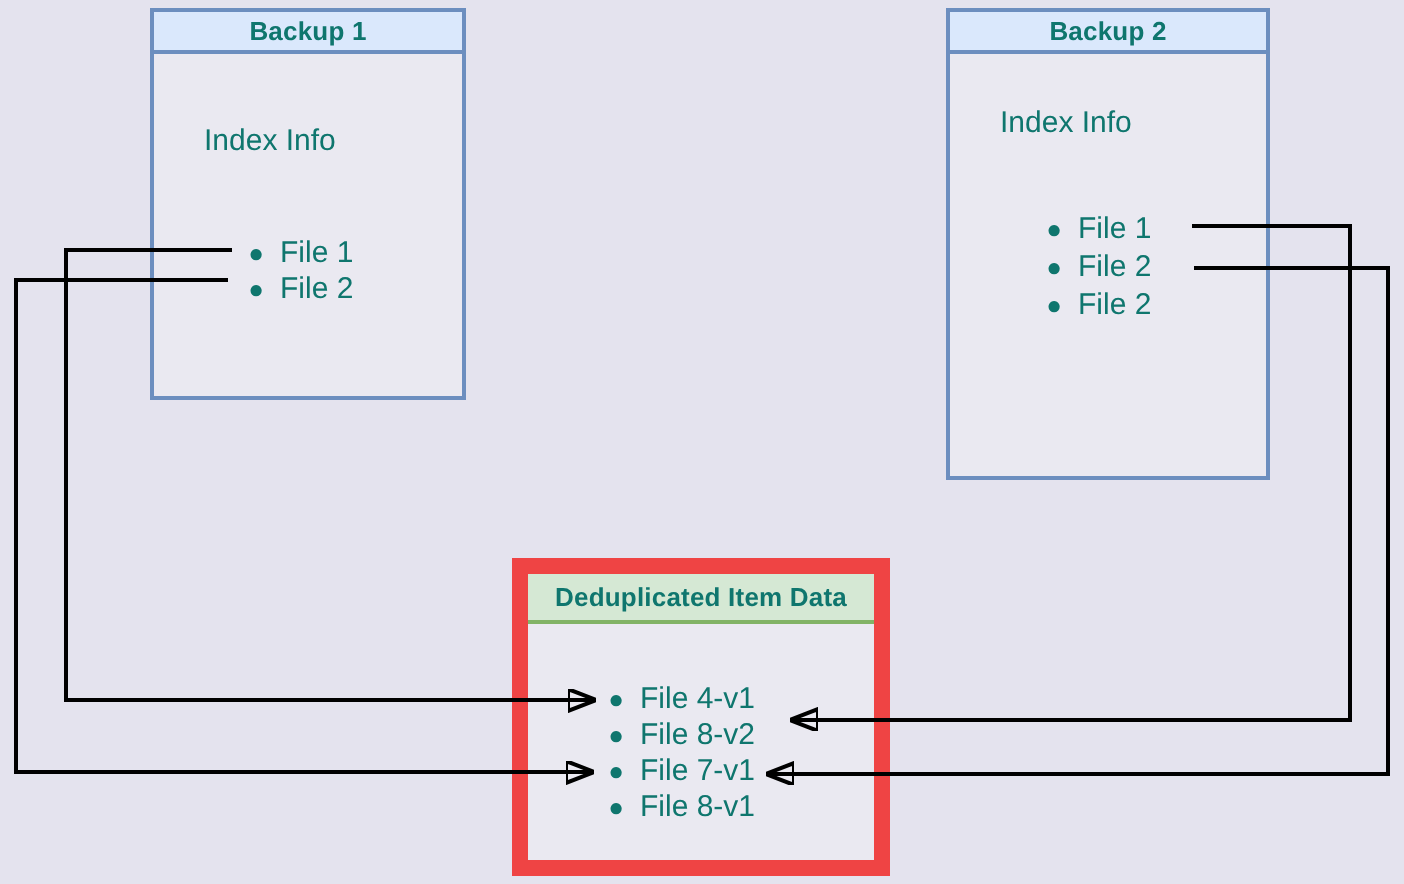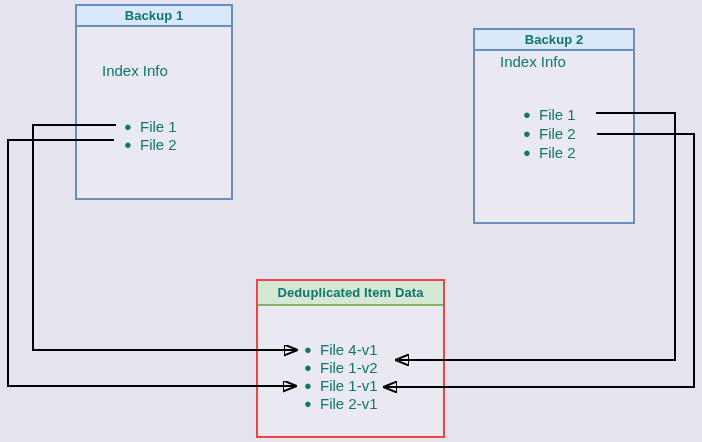--- a/index.html
+++ b/index.html
@@ -11,21 +11,21 @@
     color:#0f766e;
     overflow:hidden;
     padding-left:16px;
   }
   .box{
     position:absolute;
     box-sizing:border-box;
     background:rgba(250,248,250,0.28);
   }
   .box.blue{border:2px solid #6c8ebf;}
-  .box.green{border:2px solid #ef4444;text-align:center;}
+  .box.green{border:8px solid #ef4444;text-align:center;}
   .box-header{
     box-sizing:border-box;
     display:flex;align-items:center;justify-content:center;
     font-weight:bold;
     font-size:13px;
     letter-spacing:0.1px;
   }
   .blue .box-header{background:#dae8fc;border-bottom:2px solid #6c8ebf;height:21px;}
   .green .box-header{background:#d5e8d4;border-bottom:2px solid #82b366;height:25px;}
   .label{
@@ -75,21 +75,21 @@
     <div class="li">
         <span class="dot">●</span>
         <span>File 1</span>
       </div>
     <div class="li">
         <span class="dot">●</span>
         <span>File 2</span>
       </div>
   </div>
 
-  <div class="box blue" style="left:473px;top:4px;width:162px;height:196px;margin-top:24px;">
+  <div class="box blue" style="left:473px;top:4px;width:162px;height:236px;">
     <div class="box-header">
       <span>Backup 2</span>
     </div>
   </div>
   <div class="label" style="left:500px;top:53px;">Index Info</div>
   <div class="filelist lh19" style="left:519px;top:105px;">
     <div class="li">
         <span class="dot">●</span>
         <span>File 1</span>
       </div>
@@ -108,29 +108,29 @@
       <span>Deduplicated Item Data</span>
     </div>
   </div>
   <div class="filelist lh18" style="left:300px;top:340px;">
     <div class="li">
         <span class="dot">●</span>
         <span>File 4-v1</span>
       </div>
     <div class="li">
         <span class="dot">●</span>
-        <span>File 1-v2</span>
+        <span>File 8-v2</span>
       </div>
     <div class="li">
         <span class="dot">●</span>
-        <span>File 1-v1</span>
+        <span>File 7-v1</span>
       </div>
     <div class="li">
         <span class="dot">●</span>
-        <span>File 2-v1</span>
+        <span>File 8-v1</span>
       </div>
   </div>
 
   <svg id="arrows" width="702" height="442" viewBox="0 0 702 442">
     <defs>
       <marker id="ah" markerUnits="userSpaceOnUse" markerWidth="14" markerHeight="12" refX="13" refY="5.5" orient="auto">
         <path d="M0,0 L14,5.5 L0,11 Z" fill="#000" stroke="none"></path>
       </marker>
     </defs>
     <path d="M116,125 L33,125 L33,350 L297,350" marker-end="url(#ah)"></path>

